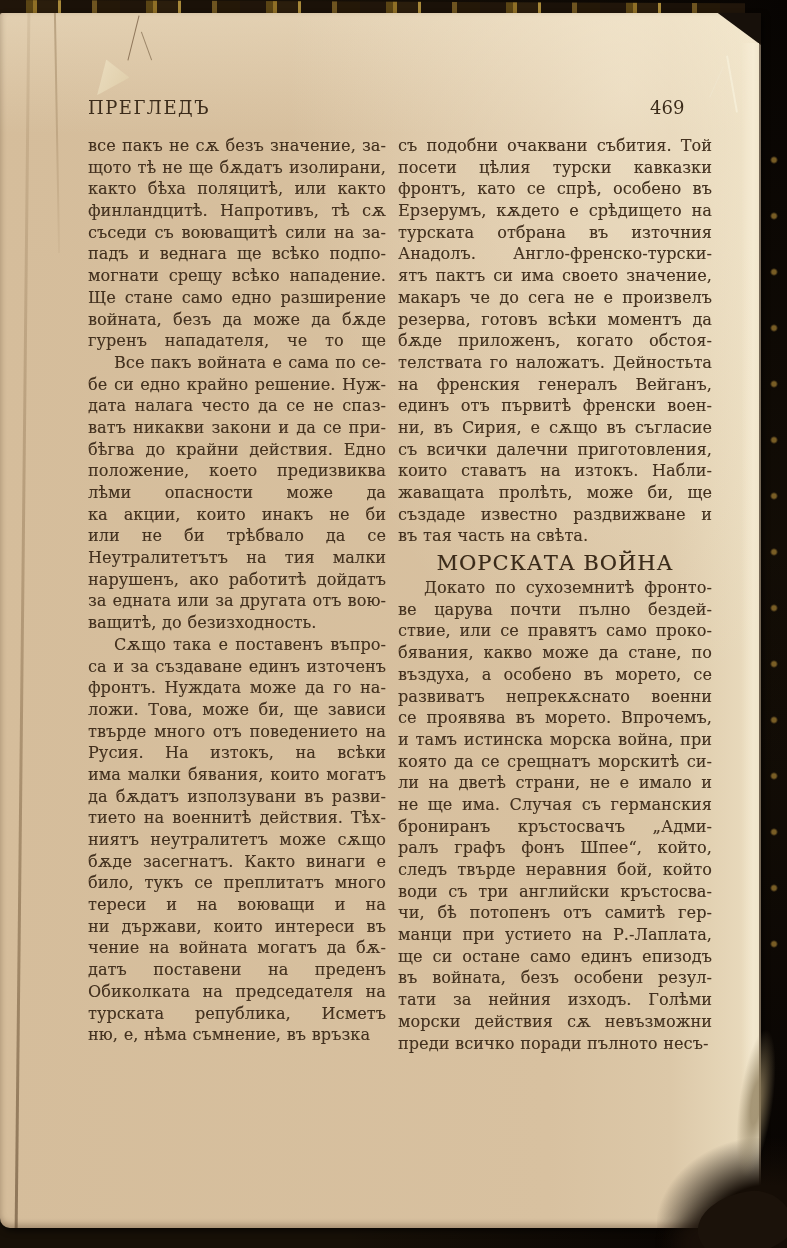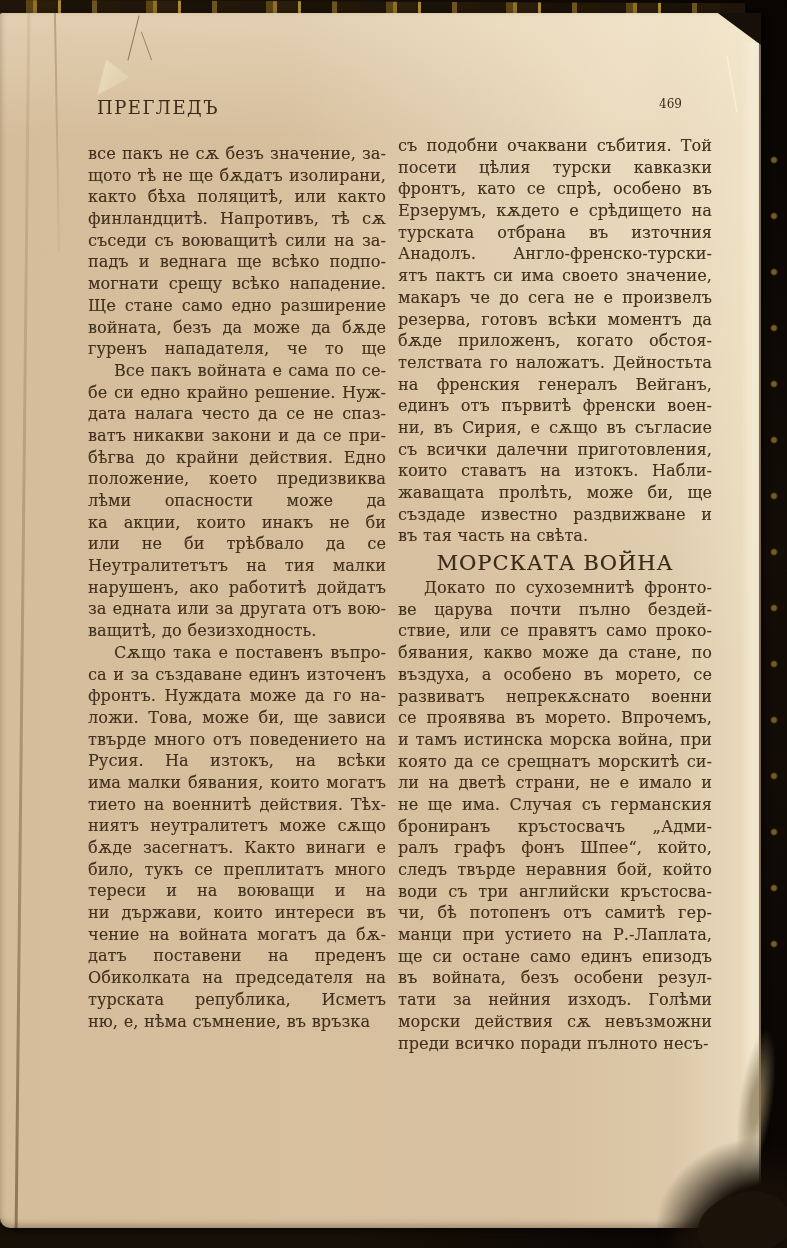--- a/index.html
+++ b/index.html
@@ -110,38 +110,38 @@
   .fuzz-blob {
     position: absolute; right: -6px; bottom: -8px; width: 96px; height: 64px;
     background: #1b120a;
     border-radius: 58% 42% 64% 36% / 55% 60% 40% 45%;
     box-shadow: -30px 10px 18px -6px rgba(27,18,10,0.8);
     transform: rotate(-8deg);
   }
 
   
   .running-header {
-    position: absolute; left: 9px; right: 0; top: 84px; height: 26px;
+    position: absolute; left: 0; right: 0; top: 84px; height: 26px;
   }
   .journal-title {
     position: absolute; left: 88px; top: 0;
     font-size: 18px; letter-spacing: 1.5px; color: #3c2c1b;
   }
   .page-number {
     position: absolute; left: 650px; top: 0;
-    font-size: 12px; color: #3c2c1b;
+    font-size: 18px; color: #3c2c1b;
   }
 
   .columns {
     position: absolute; left: 88px; top: 122px;
     display: flex; gap: 12px;
     color: #43311f;
   }
   .column { font-size: 16px; line-height: 21.7px; }
-  .column.left  { width: 298px; margin-top: 8px; }
+  .column.left  { width: 298px; }
   .column.right { width: 314px; }
 
   .para { margin: 0; }
   .line {
     height: 21.7px; overflow: hidden;
     text-align: justify; text-align-last: justify;
     word-spacing: 0.5px; letter-spacing: 0.1px;
     text-shadow: 0.3px 0.3px 0.3px rgba(67,49,31,0.35);
   }
   .line.last { text-align-last: left; }
@@ -206,20 +206,21 @@
           <div class="line last">ващитѣ, до безизходность.</div>
         </div>
         <div class="para">
           <div class="line indent">Сѫщо така е поставенъ въпро-</div>
           <div class="line">са и за създаване единъ източенъ</div>
           <div class="line">фронтъ. Нуждата може да го на-</div>
           <div class="line">ложи. Това, може би, ще зависи</div>
           <div class="line">твърде много отъ поведението на</div>
           <div class="line">Русия. На изтокъ, на всѣки случай,</div>
           <div class="line">има малки бявания, които могатъ</div>
+          <div class="line">да бѫдатъ използувани въ разви-</div>
           <div class="line">тието на военнитѣ действия. Тѣх-</div>
           <div class="line">ниятъ неутралитетъ може сѫщо да</div>
           <div class="line">бѫде засегнатъ. Както винаги е</div>
           <div class="line">било, тукъ се преплитатъ много ин-</div>
           <div class="line">тереси и на воюващи и на неутрал-</div>
           <div class="line">ни държави, които интереси въ те-</div>
           <div class="line">чение на войната могатъ да бѫ-</div>
           <div class="line">датъ поставени на преденъ планъ.</div>
           <div class="line">Обиколката на председателя на</div>
           <div class="line">турската република, Исметъ Иньо-</div>

